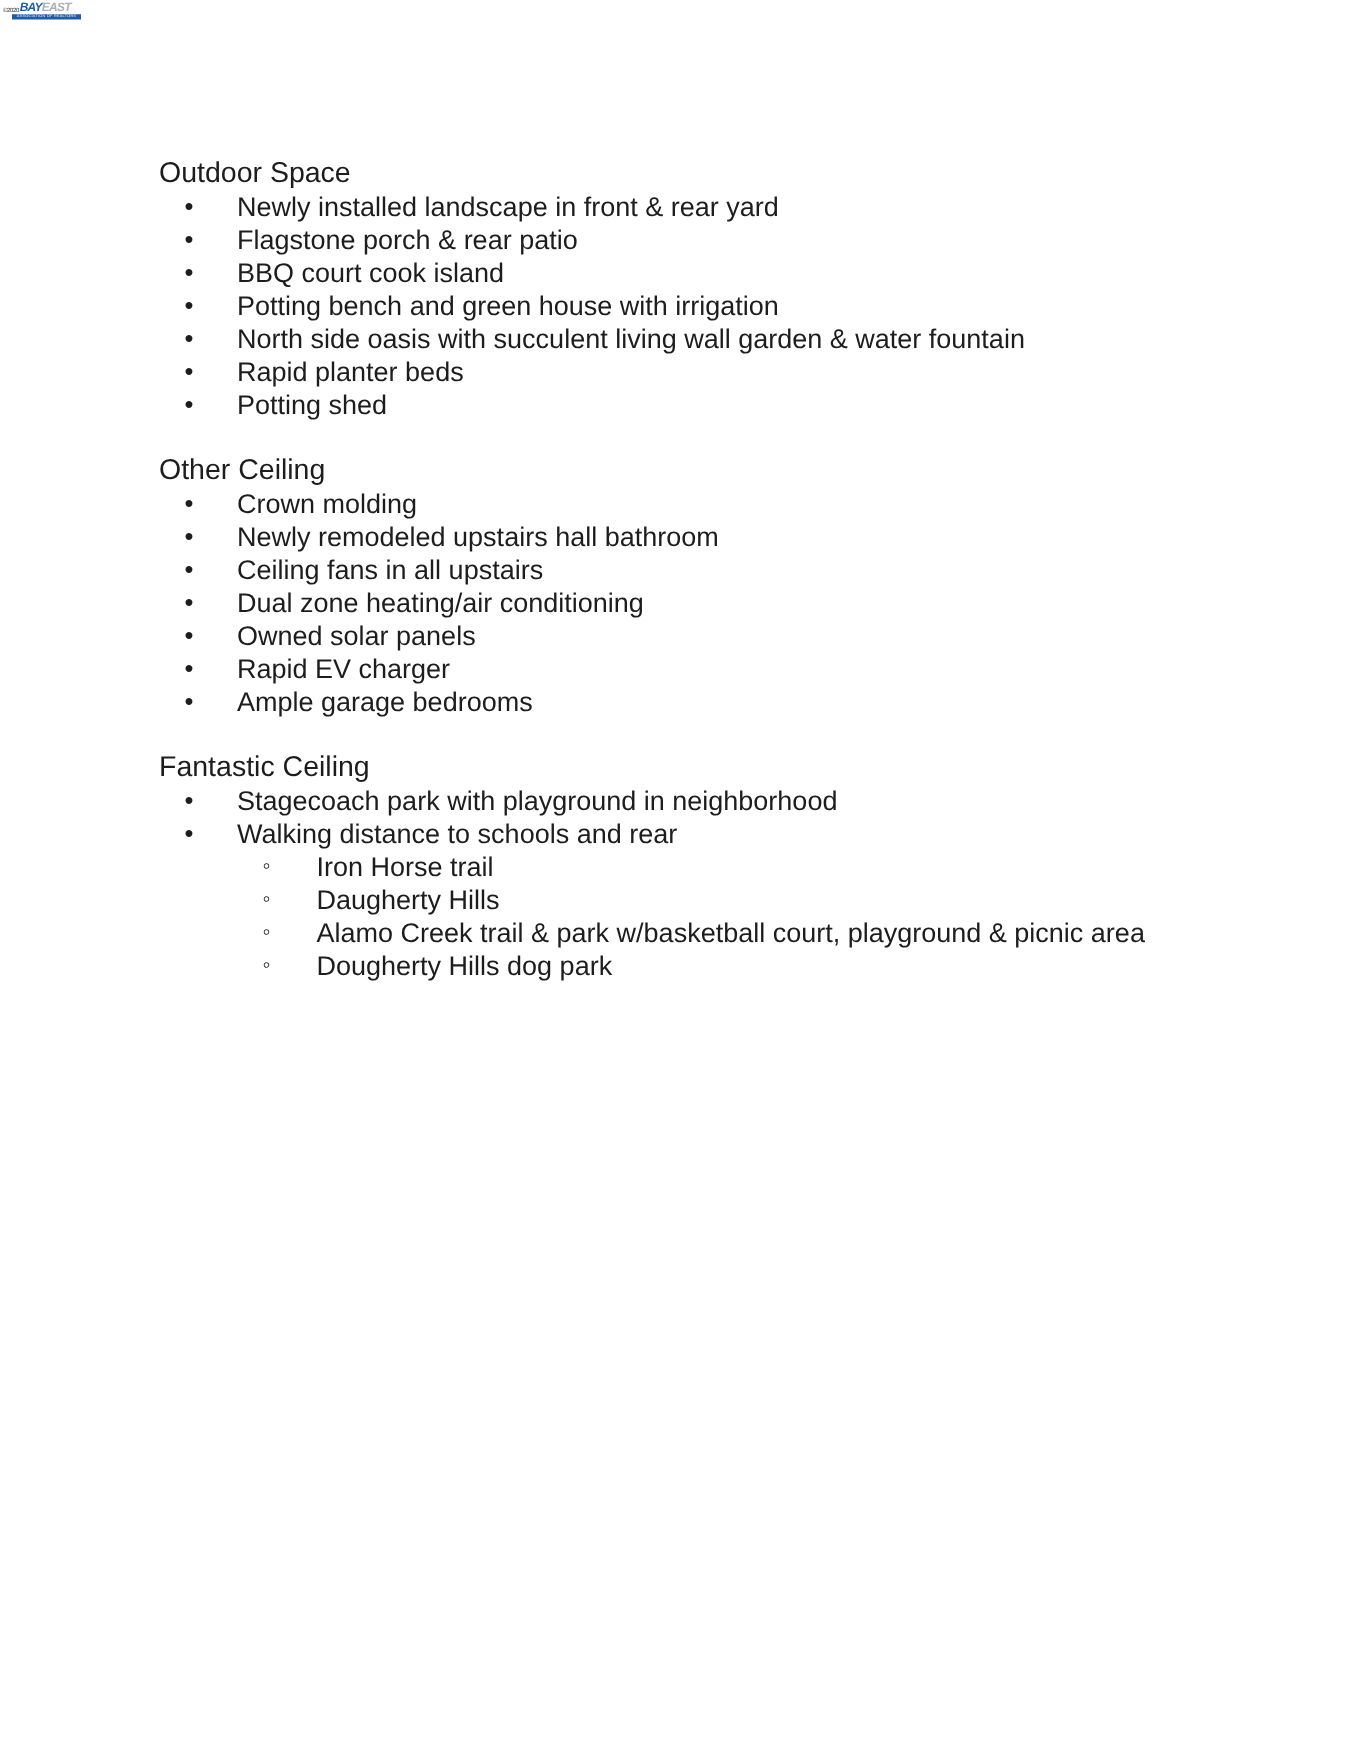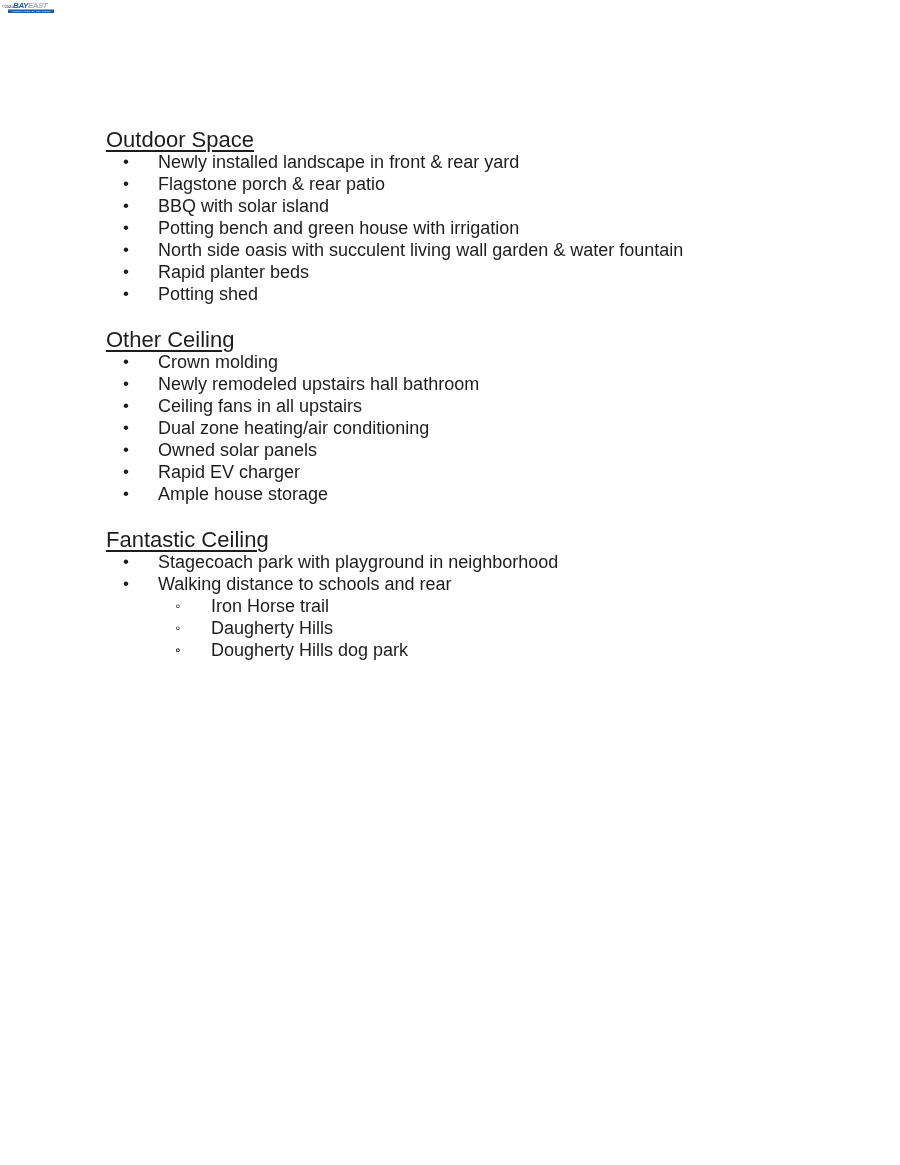--- a/index.html
+++ b/index.html
@@ -57,26 +57,24 @@
   main {
     position: absolute;
     left: 106px;
     top: 105px;
     width: 658px;
     font-size: 18px;
     line-height: 22px;
   }
   .doc-section { margin-bottom: 22px; }
   .section-heading {
-    font-size: 22px;
+    font-size: 19px;
     font-weight: normal;
-    text-decoration: underline;
     text-underline-offset: 3px;
     line-height: 22px;
-    margin-top: 24px;
   }
   ul.bullet-list { list-style: none; }
   li.bullet-item, li.sub-item { position: relative; line-height: 22px; }
   li.bullet-item { padding-left: 52px; }
   li.sub-item { padding-left: 105px; }
   li .bullet {
     position: absolute;
     top: 0;
     line-height: 22px;
   }
@@ -95,44 +93,44 @@
   <div class="logo-tagline" style="background: rgb(30, 92, 168);">ASSOCIATION OF REALTORS</div>
 </div>
 
 <main>
   <div id="sections">
       <section class="doc-section">
         <h2 class="section-heading">Outdoor Space</h2>
         <ul class="bullet-list">
           <li class="bullet-item"><span class="bullet">•</span><span class="item-text">Newly installed landscape in front &amp; rear yard</span></li>
           <li class="bullet-item"><span class="bullet">•</span><span class="item-text">Flagstone porch &amp; rear patio</span></li>
-          <li class="bullet-item"><span class="bullet">•</span><span class="item-text">BBQ with solar island</span></li>
+          <li class="bullet-item"><span class="bullet">•</span><span class="item-text">BBQ court cook island</span></li>
           <li class="bullet-item"><span class="bullet">•</span><span class="item-text">Potting bench and green house with irrigation</span></li>
           <li class="bullet-item"><span class="bullet">•</span><span class="item-text">North side oasis with succulent living wall garden &amp; water fountain</span></li>
           <li class="bullet-item"><span class="bullet">•</span><span class="item-text">Rapid planter beds</span></li>
           <li class="bullet-item"><span class="bullet">•</span><span class="item-text">Potting shed</span></li>
         </ul>
       </section>
       <section class="doc-section">
         <h2 class="section-heading">Other Ceiling</h2>
         <ul class="bullet-list">
           <li class="bullet-item"><span class="bullet">•</span><span class="item-text">Crown molding</span></li>
           <li class="bullet-item"><span class="bullet">•</span><span class="item-text">Newly remodeled upstairs hall bathroom</span></li>
           <li class="bullet-item"><span class="bullet">•</span><span class="item-text">Ceiling fans in all upstairs</span></li>
           <li class="bullet-item"><span class="bullet">•</span><span class="item-text">Dual zone heating/air conditioning</span></li>
           <li class="bullet-item"><span class="bullet">•</span><span class="item-text">Owned solar panels</span></li>
           <li class="bullet-item"><span class="bullet">•</span><span class="item-text">Rapid EV charger</span></li>
-          <li class="bullet-item"><span class="bullet">•</span><span class="item-text">Ample house storage</span></li>
+          <li class="bullet-item"><span class="bullet">•</span><span class="item-text">Ample garage bedrooms</span></li>
         </ul>
       </section>
       <section class="doc-section">
         <h2 class="section-heading">Fantastic Ceiling</h2>
         <ul class="bullet-list">
           <li class="bullet-item"><span class="bullet">•</span><span class="item-text">Stagecoach park with playground in neighborhood</span></li>
           <li class="bullet-item"><span class="bullet">•</span><span class="item-text">Walking distance to schools and rear</span></li>
           <li class="sub-item"><span class="bullet">◦</span><span class="item-text">Iron Horse trail</span></li>
           <li class="sub-item"><span class="bullet">◦</span><span class="item-text">Daugherty Hills</span></li>
-          <li class="sub-item"><span class="bullet">◦</span></li>
+          <li class="sub-item"><span class="bullet">◦</span><span class="item-text">Alamo Creek trail &amp; park w/basketball court, playground &amp; picnic area</span></li>
           <li class="sub-item"><span class="bullet">◦</span><span class="item-text">Dougherty Hills dog park</span></li>
         </ul>
       </section>
     </div>
 </main>
 
 </body></html>

